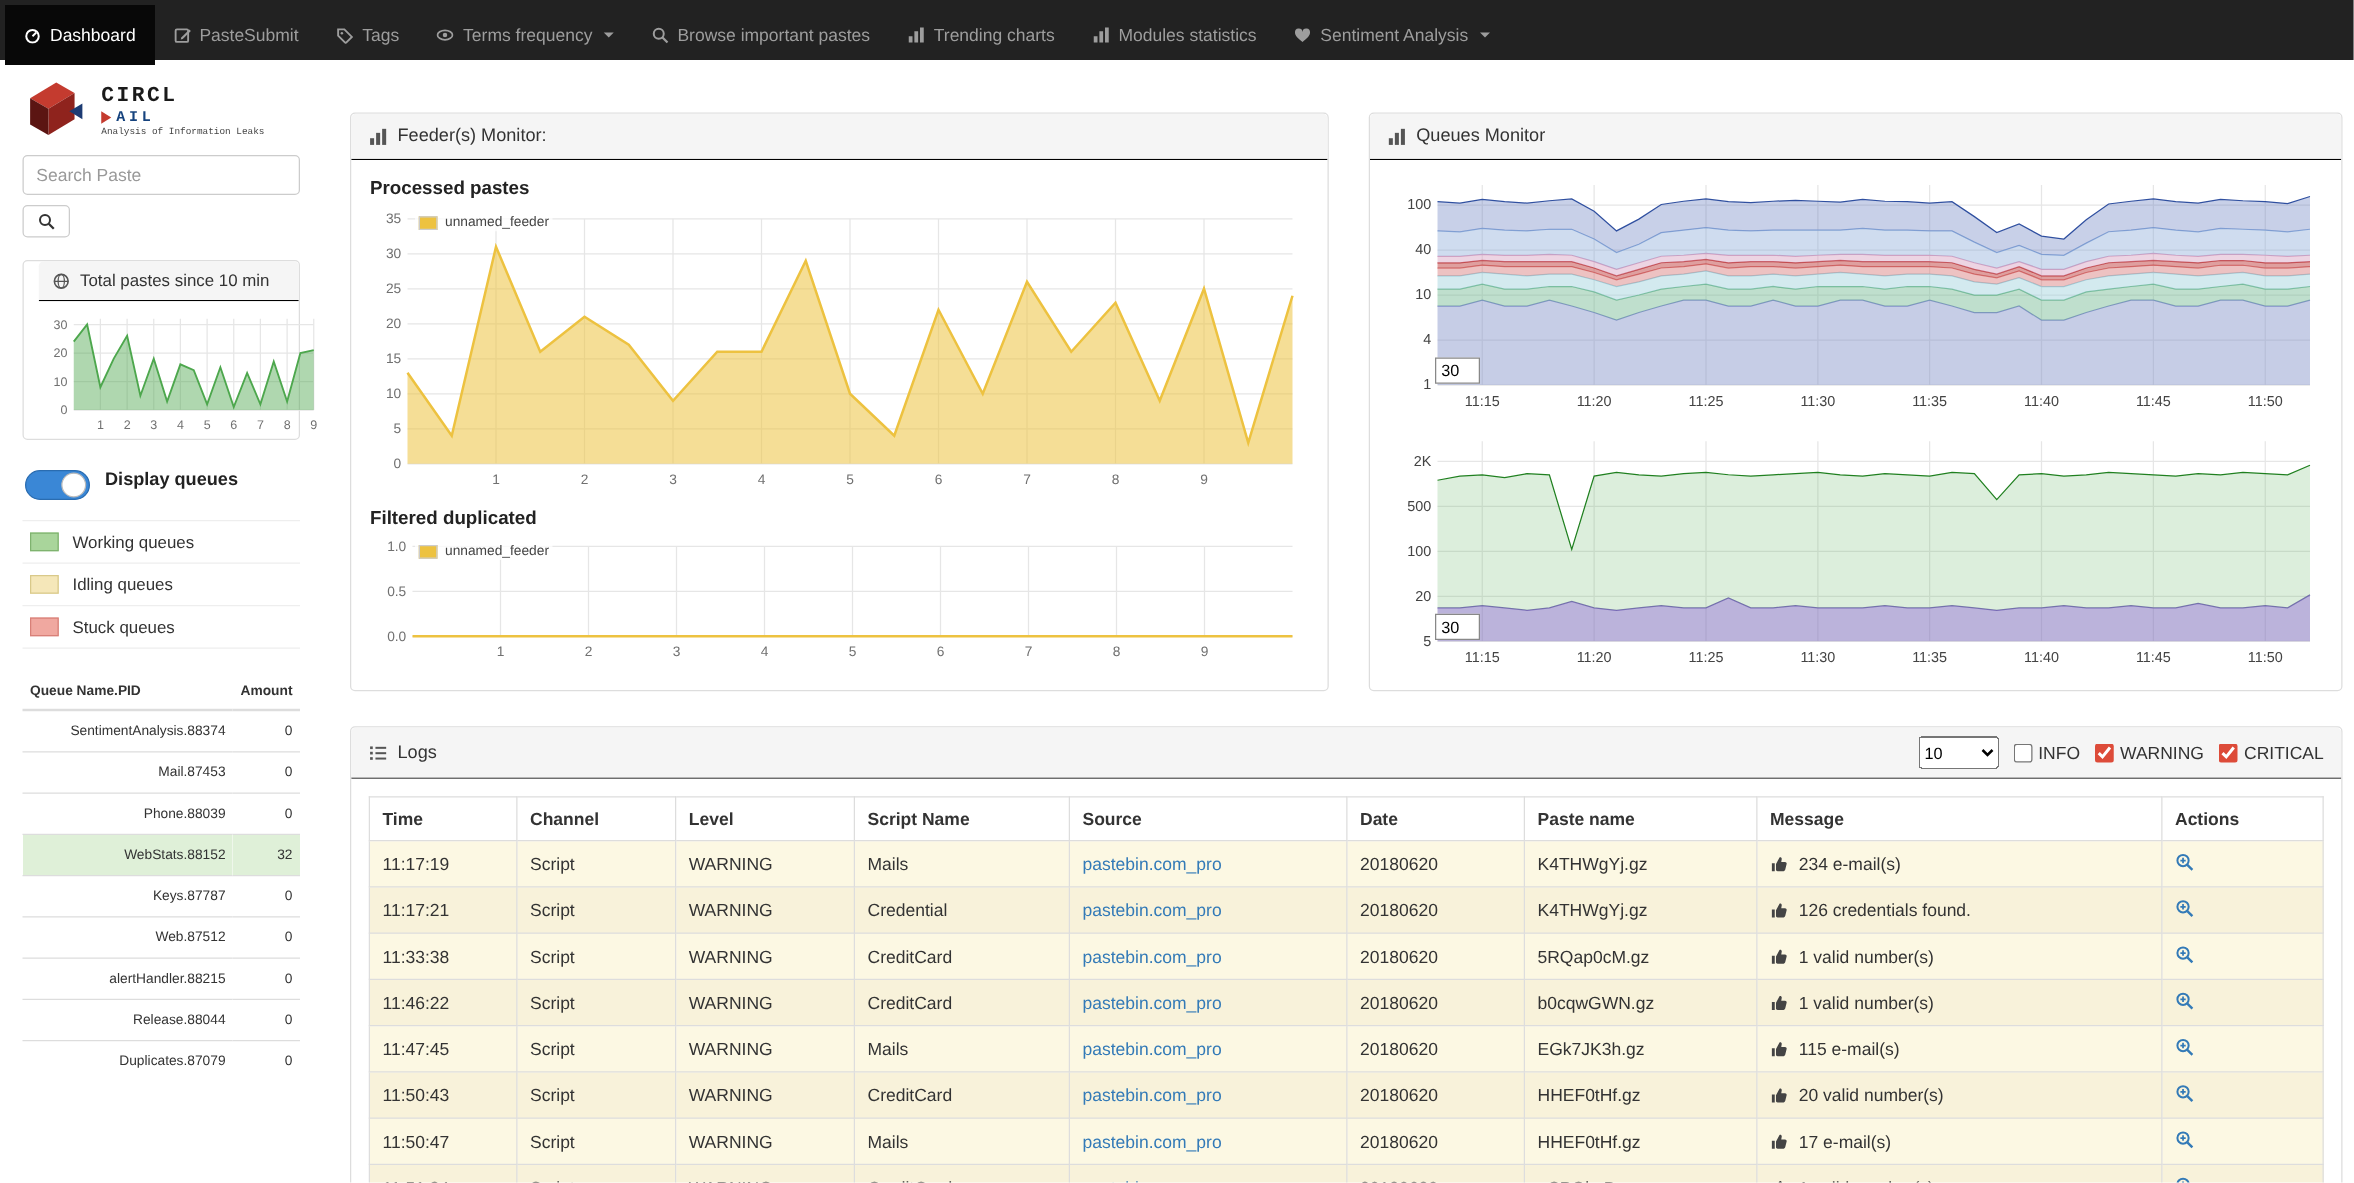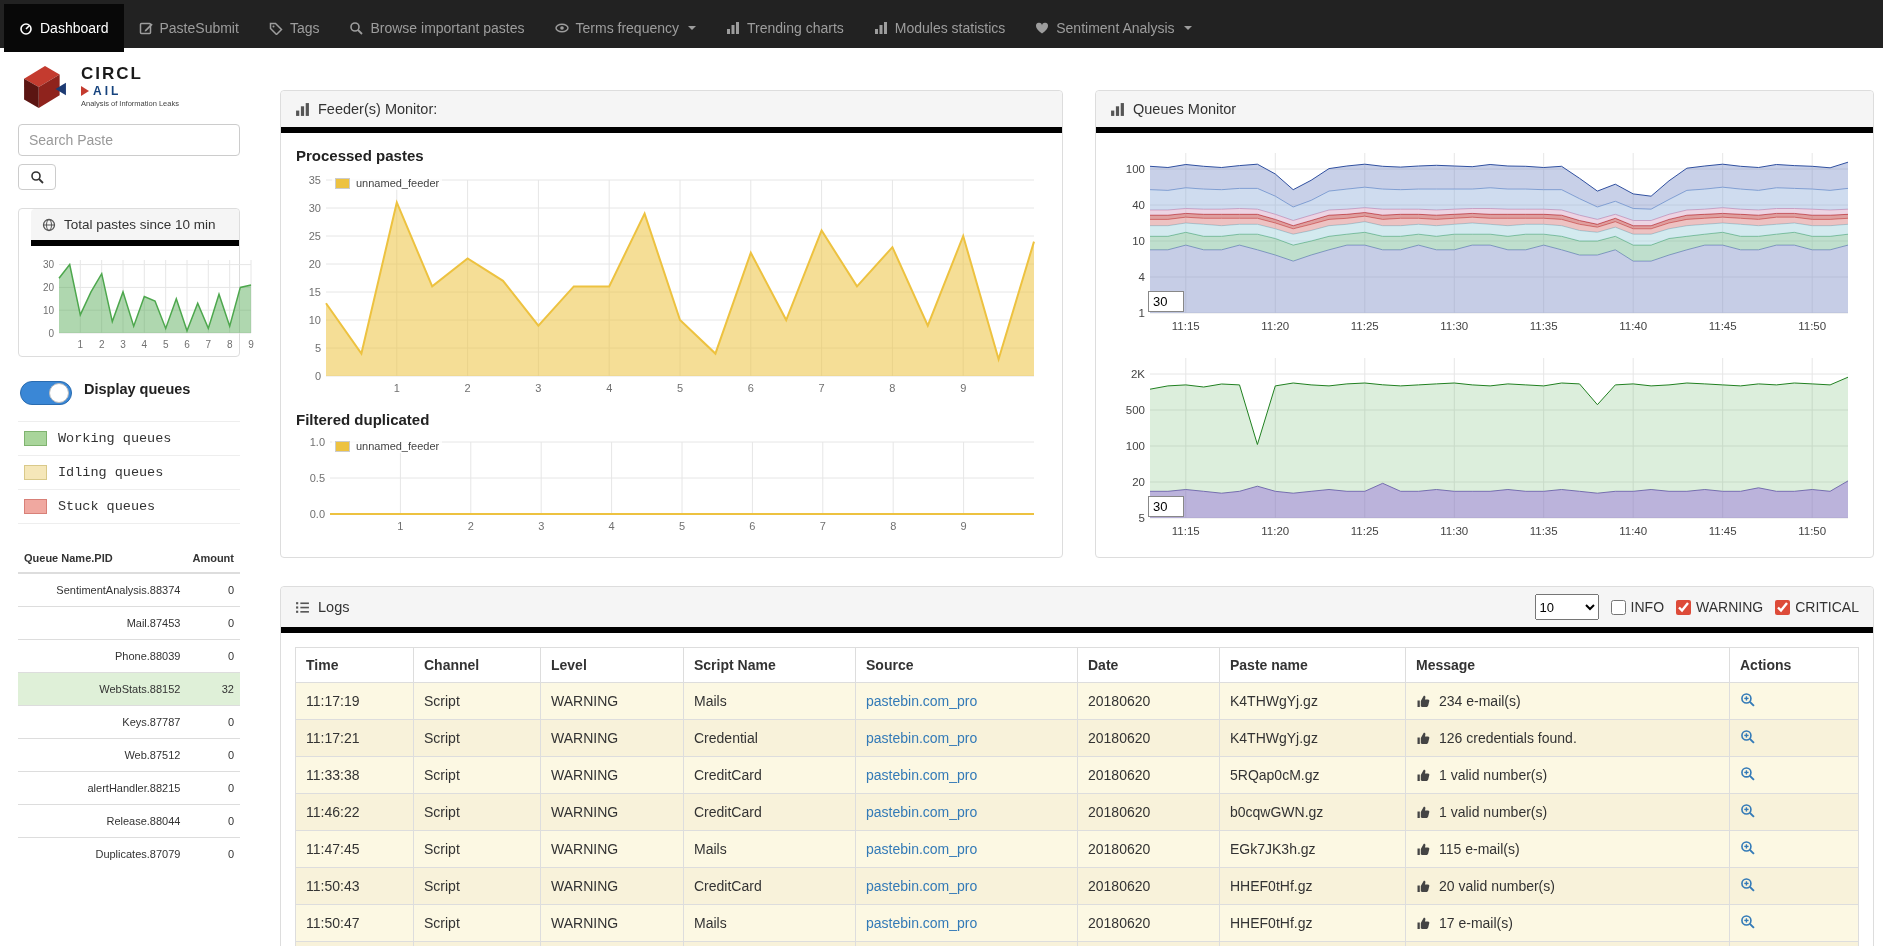--- a/index.html
+++ b/index.html
@@ -24,50 +24,50 @@
 
   
   .page { display:flex; align-items:flex-start; }
   aside { width:250px; flex:0 0 250px; padding:16px 10px 0 18px; }
   main  { flex:1; padding:42px 10px 0 30px; }
   .row1 { display:flex; gap:32px; }
 
   
   .panel { border:1px solid #ddd; border-radius:4px; background:#fff; }
   .panel-h {
-    background:#f5f5f5; border-bottom:6px solid #000000; padding:10px 14px;
+    background:#f5f5f5; border-bottom:1px solid #000000; padding:10px 14px;
     font-size:14.5px; color:#333; display:flex; align-items:center; gap:8px;
     border-radius:4px 4px 0 0;
   }
   .panel-h svg { color:#555; }
   .panel-b { padding:12px 14px; }
 
   
-  .logo { display:flex; align-items:flex-start; gap:9px; margin-bottom:14px; }
+  .logo { display:flex; align-items:flex-end; gap:9px; margin-bottom:14px;font-family:Liberation Mono, monospace; }
   .logo-org { font-size:17px; font-weight:bold; letter-spacing:2px; color:#1a1a1a; }
   .logo-prod { display:flex; align-items:center; font-size:12px; font-weight:bold; color:#16437e; letter-spacing:3px; }
   .tri { width:0; height:0; border-left:8px solid #c43b2f; border-top:5px solid transparent; border-bottom:5px solid transparent; display:inline-block; margin-right:4px; }
   .logo-sub { font-size:7.5px; color:#444; margin-top:1px; }
   .search-input {
     width:100%; height:32px; border:1px solid #ccc; border-radius:4px;
     padding:5px 10px; font-size:14px; color:#333; font-family:inherit;
   }
   .search-input::placeholder { color:#999; }
   .search-btn {
     margin-top:8px; padding:5px 11px; background:#fff; border:1px solid #ccc;
     border-radius:4px; cursor:pointer; color:#333; line-height:0;
   }
   .pastes-panel { margin-top:18px;padding-left:12px; }
   .pastes-panel .panel-h { font-size:13.5px; padding:8px 11px; }
   .pastes-panel .panel-b { padding:8px 2px 4px; }
   .toggle-row { display:flex; gap:12px; margin-top:24px; padding-left:2px; }
   .toggle-row b { font-size:14.5px; color:#222; }
   .switch { width:52px; height:24px; border-radius:13px; background:#3a87d6; position:relative; display:inline-block; cursor:pointer; border:1px solid #2a6cb0; }
   .switch .knob { position:absolute; right:2px; top:1px; width:20px; height:20px; border-radius:50%; background:#fff; border:1px solid #bbb; }
-  .legend { list-style:none; margin:16px 0 0; padding:0;font-family:Liberation Mono, monospace; }
+  .legend { list-style:none; margin:16px 0 0; padding:0; }
   .legend li { display:flex; align-items:center; gap:11px; padding:9px 6px; border-top:1px solid #eee; font-size:13.5px; color:#333; }
   .legend li:last-child { border-bottom:1px solid #eee; }
   .legend .sw { width:23px; height:15px; border:1px solid #999; display:inline-block; flex:0 0 auto; }
 
   .qtable { width:100%; border-collapse:collapse; margin-top:20px; font-size:11px; }
   .qtable th { text-align:left; font-weight:bold; padding:8px 6px; border-bottom:2px solid #ddd; white-space:nowrap; overflow:hidden; }
   .qtable th:last-child { width:48px; }
   .qtable td { padding:10px 6px; border-top:1px solid #ddd; white-space:nowrap; overflow:hidden;text-align:right; }
   .qtable tbody tr:first-child td { border-top:none; }
   .qtable tr.q-working { background:#dff0d8; }
@@ -128,32 +128,32 @@
     </li>
     <li>
       <svg width="14" height="14" viewBox="0 0 14 14">
           <path d="M1.5 2.5h5l6 6-5 5-6-6z" fill="none" stroke="currentColor" stroke-width="1.5"></path>
           <circle cx="4.5" cy="5.5" r="1" fill="currentColor"></circle>
         </svg>
       <span>Tags</span>
     </li>
     <li>
       <svg width="14" height="14" viewBox="0 0 14 14">
-          <circle cx="6" cy="6" r="4" fill="none" stroke="currentColor" stroke-width="1.6"></circle>
-          <line x1="9" y1="9" x2="13" y2="13" stroke="currentColor" stroke-width="1.8"></line>
-        </svg>
-      <span>Browse important pastes</span>
+          <ellipse cx="7" cy="7" rx="6" ry="3.8" fill="none" stroke="currentColor" stroke-width="1.4"></ellipse>
+          <circle cx="7" cy="7" r="1.8" fill="currentColor"></circle>
+        </svg>
+      <span>Terms frequency</span>
+      <span class="caret"></span>
     </li>
     <li>
       <svg width="14" height="14" viewBox="0 0 14 14">
-          <ellipse cx="7" cy="7" rx="6" ry="3.8" fill="none" stroke="currentColor" stroke-width="1.4"></ellipse>
-          <circle cx="7" cy="7" r="1.8" fill="currentColor"></circle>
-        </svg>
-      <span>Terms frequency</span>
-      <span class="caret"></span>
+          <circle cx="6" cy="6" r="4" fill="none" stroke="currentColor" stroke-width="1.6"></circle>
+          <line x1="9" y1="9" x2="13" y2="13" stroke="currentColor" stroke-width="1.8"></line>
+        </svg>
+      <span>Browse important pastes</span>
     </li>
     <li>
       <svg width="14" height="14" viewBox="0 0 14 14" fill="currentColor">
           <rect x="1" y="8" width="3" height="5"></rect>
           <rect x="5.5" y="4" width="3" height="9"></rect>
           <rect x="10" y="1" width="3" height="12"></rect>
         </svg>
       <span>Trending charts</span>
     </li>
     <li>

